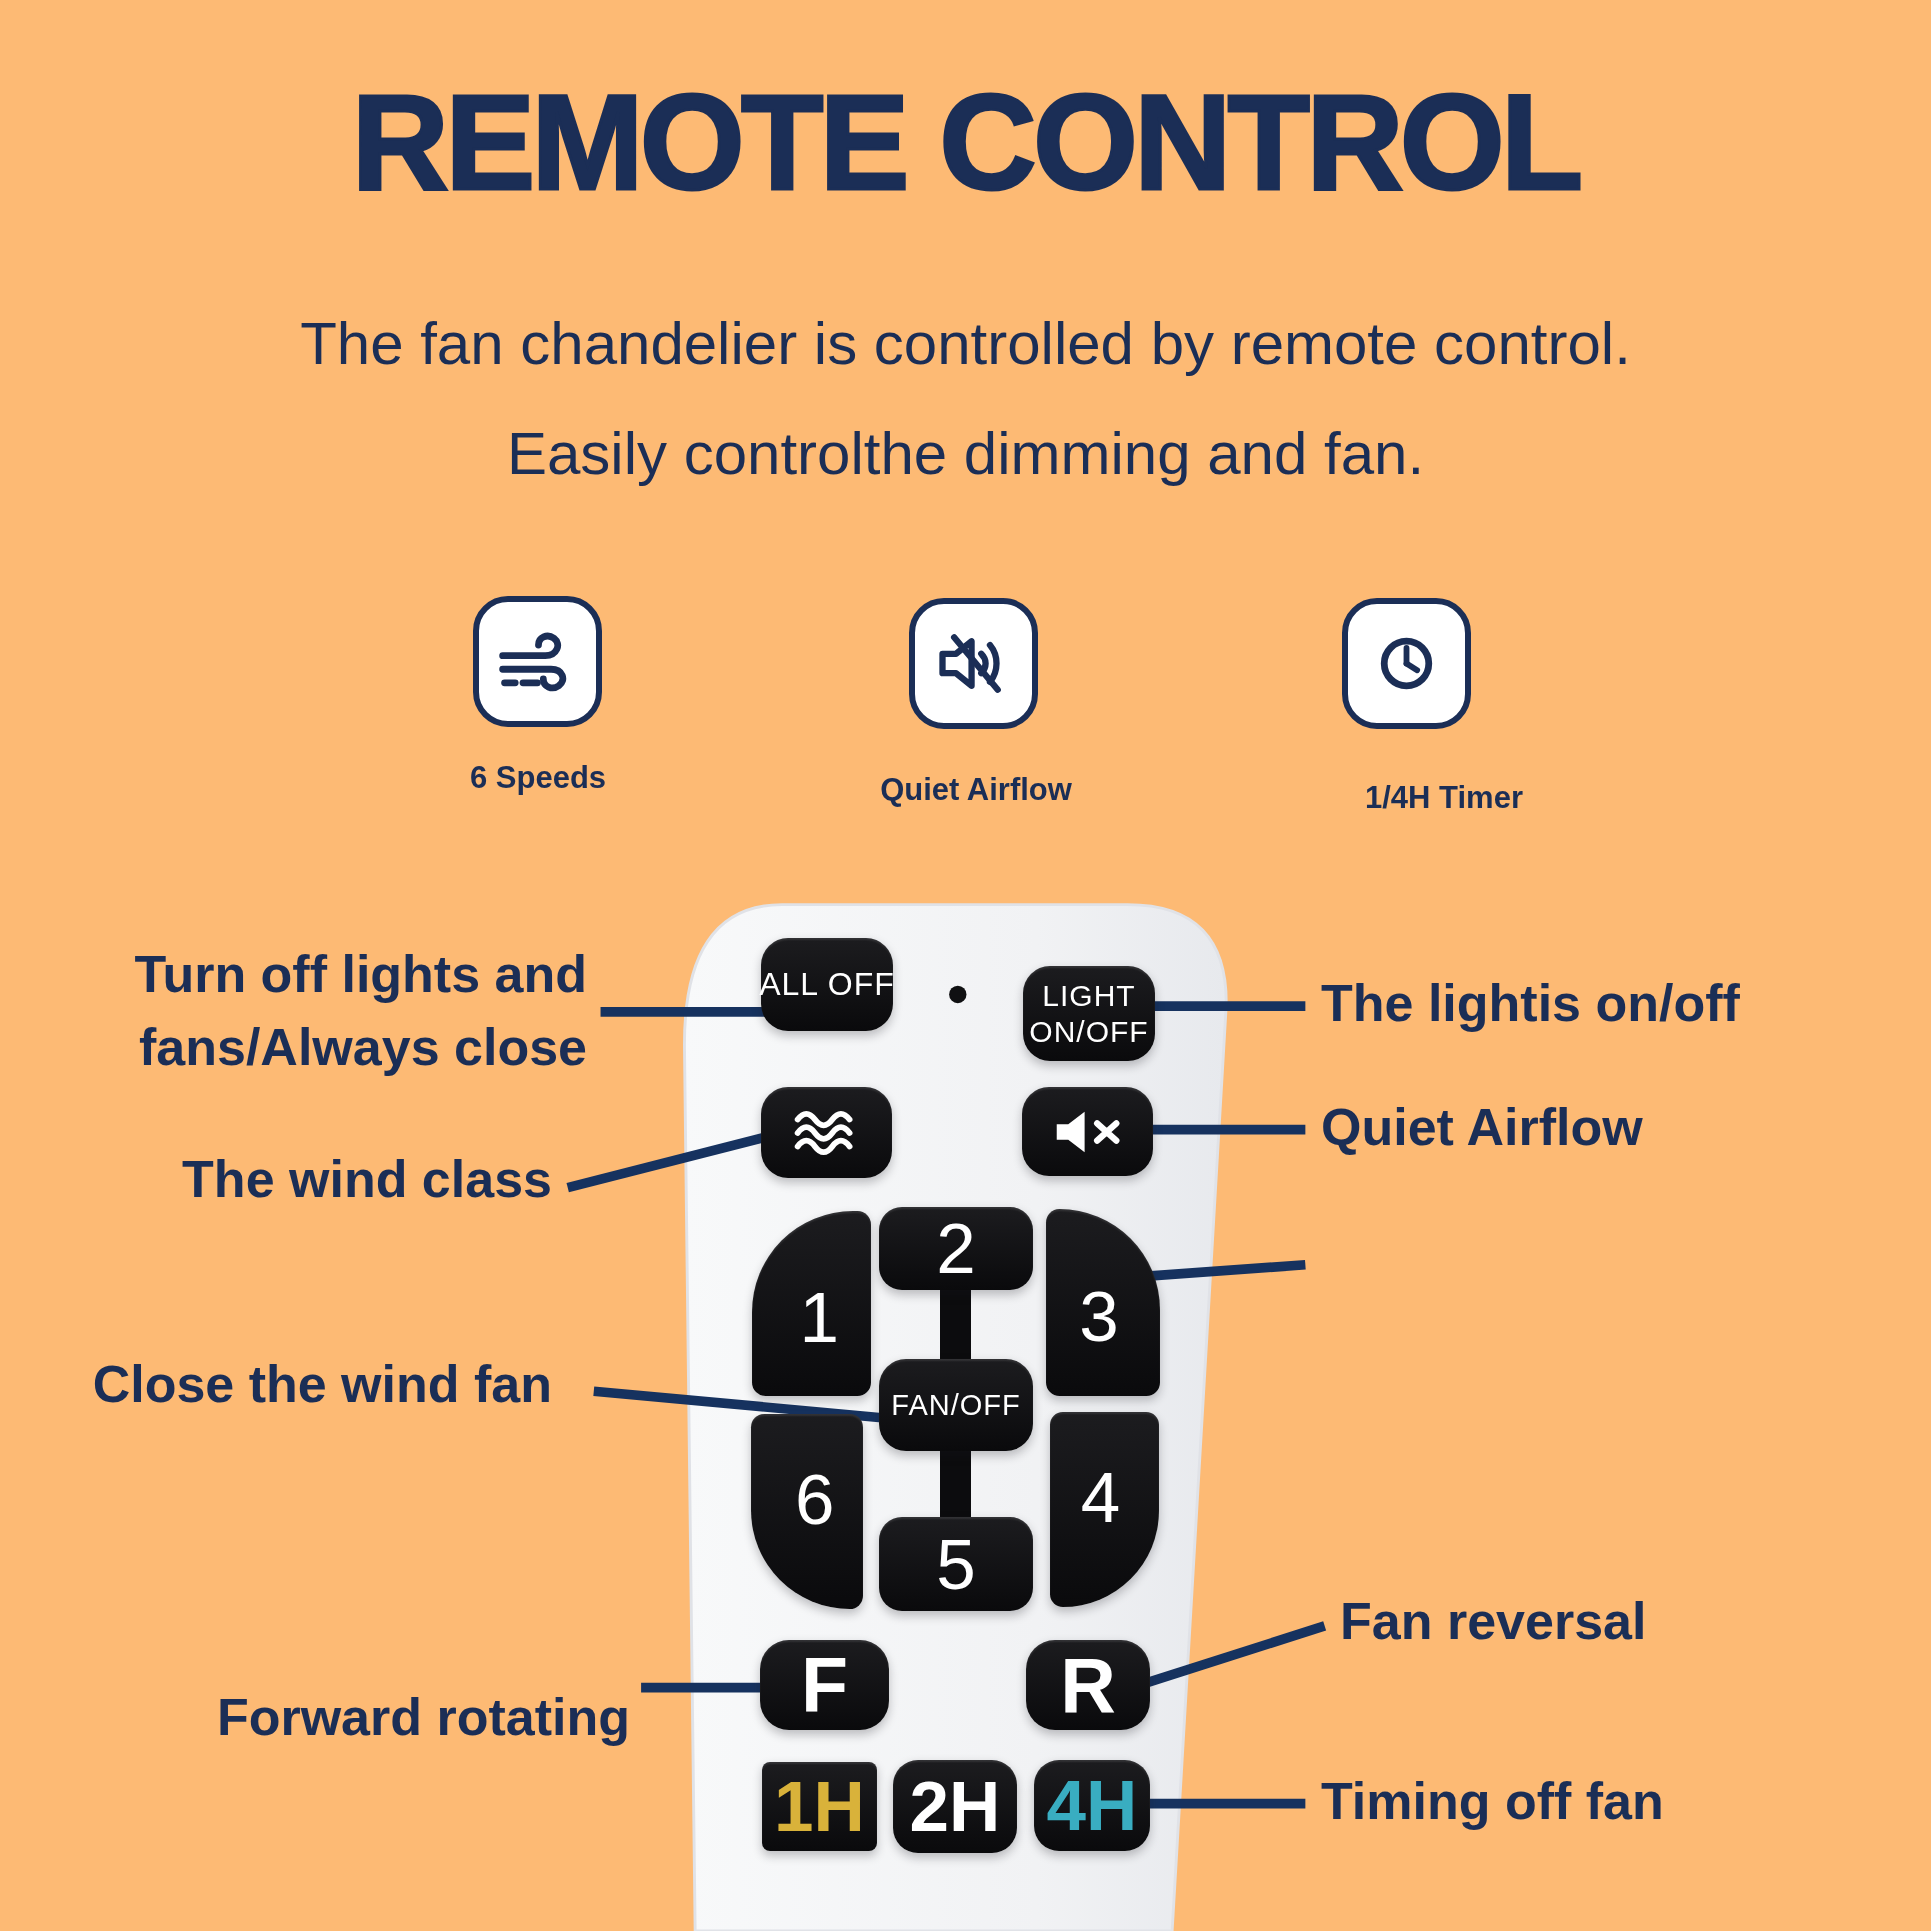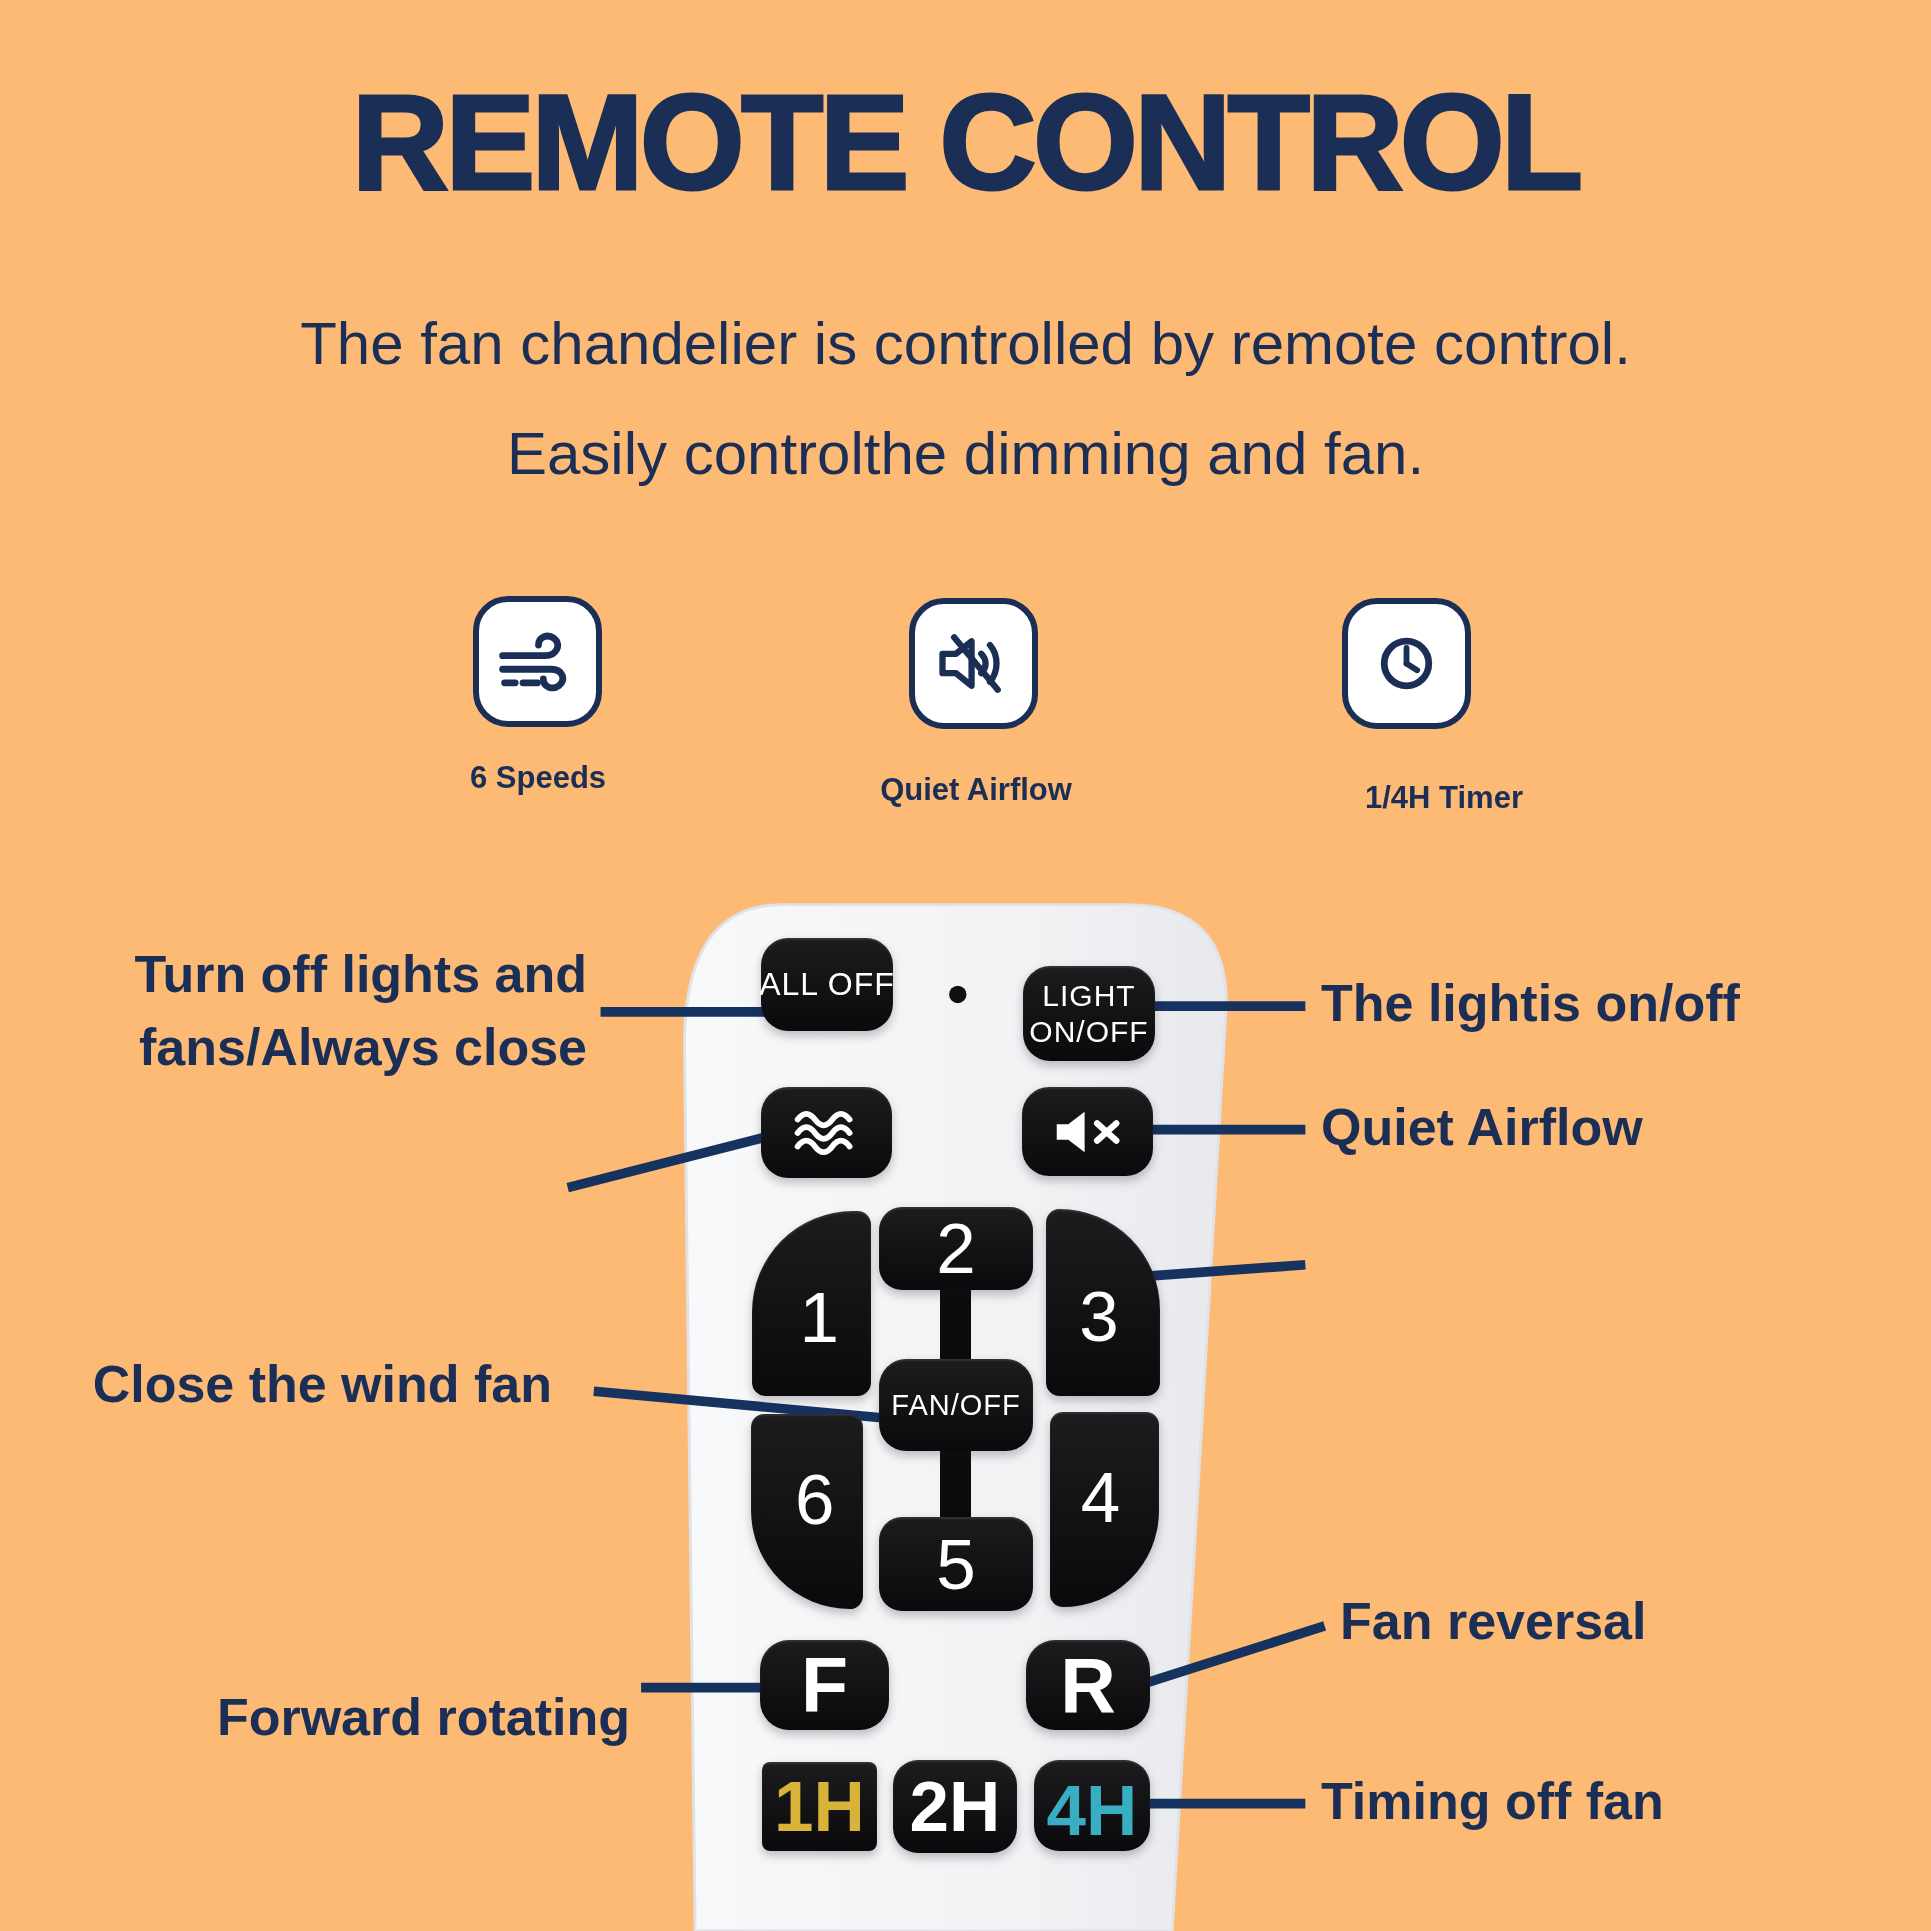--- a/index.html
+++ b/index.html
@@ -185,28 +185,31 @@
   <div class="btn" style="left:1026px;top:1640px;width:124px;height:90px;border-radius:29px;">
     <span class="lbl fr">R</span>
   </div>
 
   <div class="btn" style="left:762px;top:1762px;width:115px;height:89px;border-radius:8px;">
     <span class="lbl timer" style="color:var(--gold);">1H</span>
   </div>
   <div class="btn" style="left:893px;top:1760px;width:124px;height:93px;border-radius:25px;">
     <span class="lbl timer">2H</span>
   </div>
-  <div class="btn" style="left:1034px;top:1760px;width:116px;height:91px;border-radius:25px;align-items:flex-end;">
+  <div class="btn" style="left:1034px;top:1760px;width:116px;height:91px;border-radius:25px;">
     <span class="lbl timer" style="color:var(--cyan);">4H</span>
   </div>
 
   <div class="callout r-align" style="right:1344px;top:938px;">
     <span style="display:block;">Turn off lights and</span>
     <span style="display:block;">fans/Always close</span>
   </div>
+  <div class="callout r-align" style="right:1379px;top:1143px;">
+    <span style="display:block;">The wind class</span>
+  </div>
   <div class="callout r-align" style="right:1379px;top:1348px;">
     <span style="display:block;">Close the wind fan</span>
   </div>
   <div class="callout r-align" style="right:1301px;top:1649px;margin-top:32px;">
     <span style="display:block;">Forward rotating</span>
   </div>
 
   <div class="callout" style="left:1321px;top:967px;">
     <span style="display:block;">The lightis on/off</span>
   </div>

